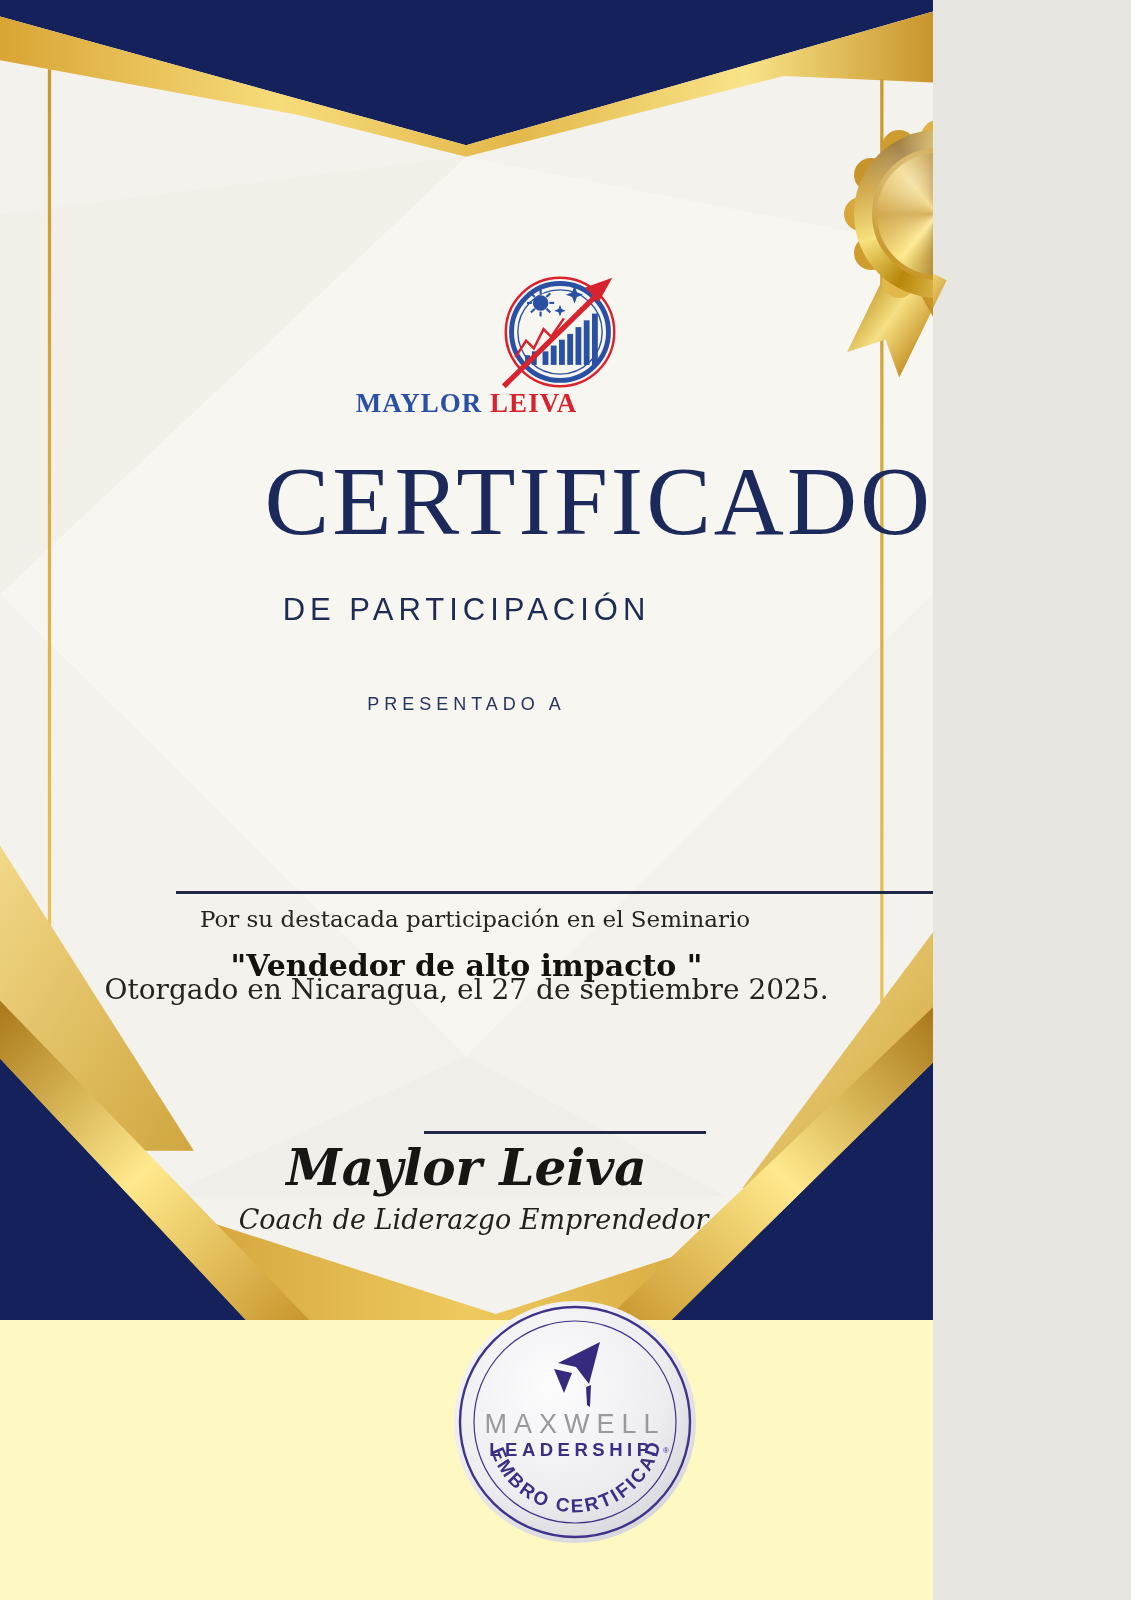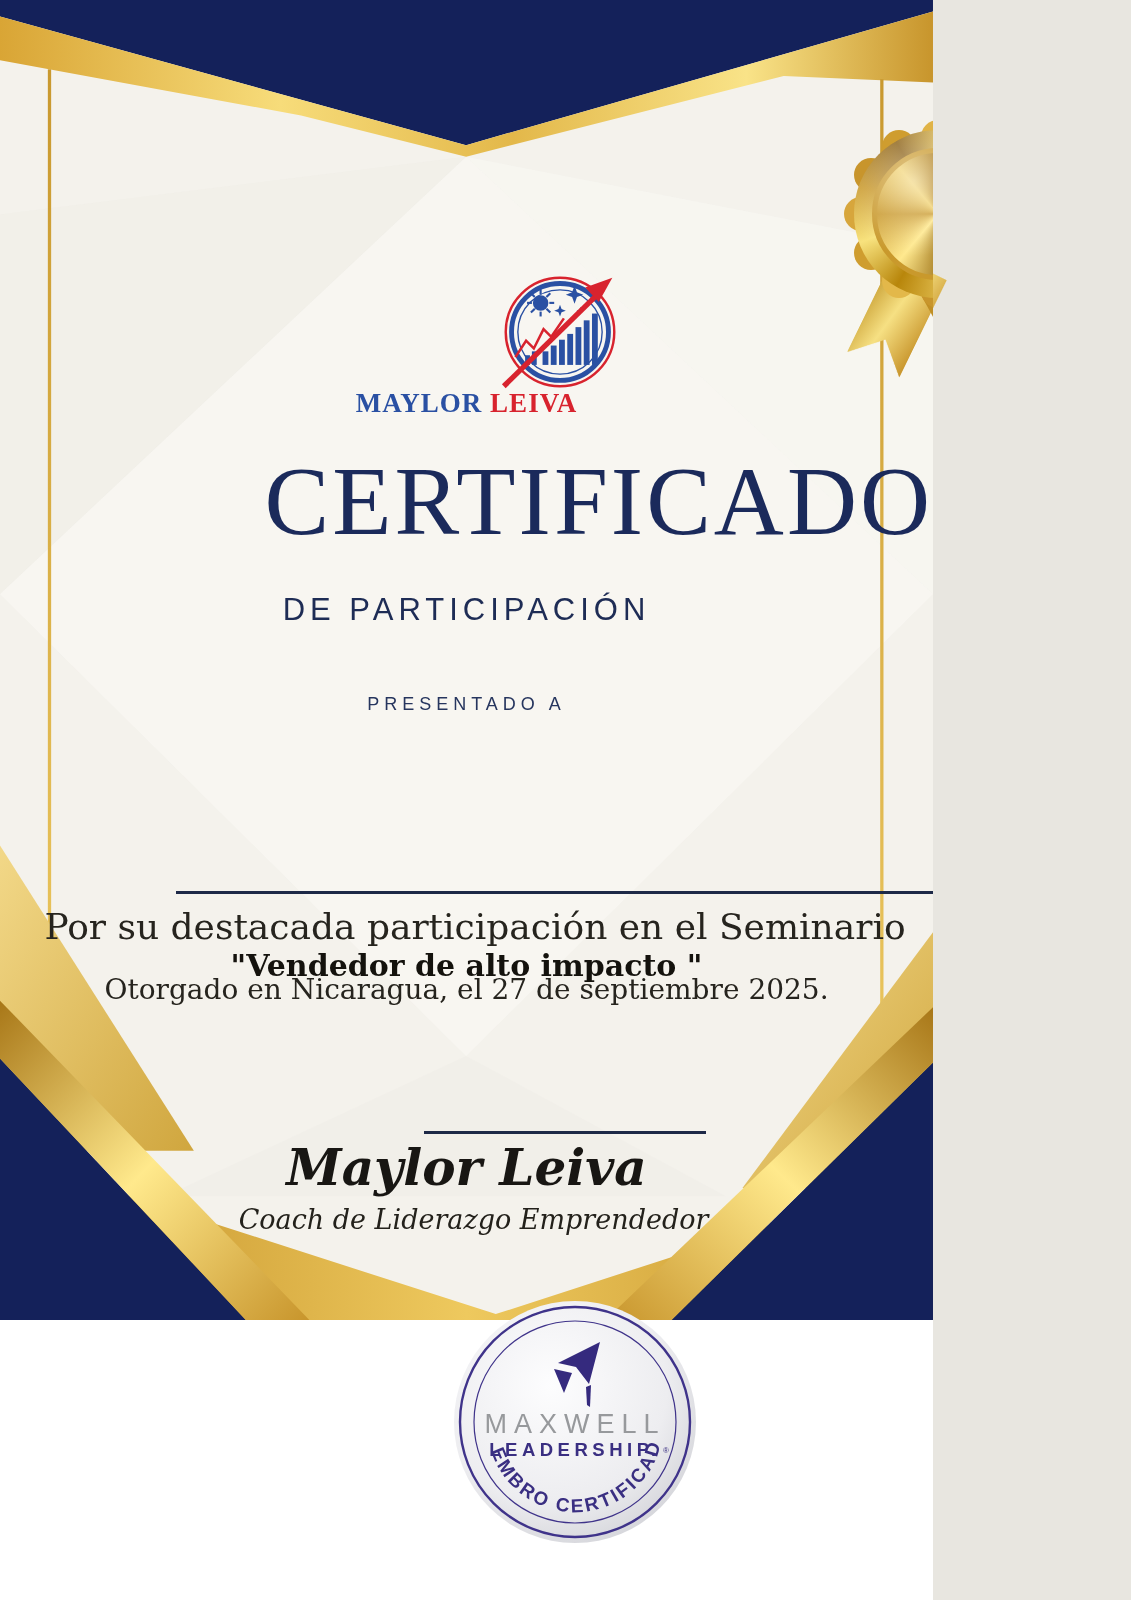--- a/index.html
+++ b/index.html
@@ -1,28 +1,28 @@
 <!DOCTYPE html>
 <html><head>
 <meta charset="utf-8">
 <style>
   html,body{margin:0;padding:0;background:#e8e6e0;}
   #page{position:relative;width:933px;height:1600px;overflow:hidden;
-        background:#ffffff;font-family:"Liberation Sans",sans-serif;}
+        background:#fef9c3;font-family:"Liberation Sans",sans-serif;}
   #bg{position:absolute;inset:0;}
   .abs{position:absolute;}
   .ctr{left:0;right:0;text-align:center;}
 
   
   .cert-title{top:446px;font-family:"Liberation Serif",serif;font-size:97px;
       font-weight:400;letter-spacing:3px;color:#1b2a5b;text-align:right;}
   .cert-subtitle{top:592px;font-size:31px;letter-spacing:5px;color:#1e2c55;font-weight:500;}
   .presented{top:694px;font-size:18px;letter-spacing:5px;color:#26355e;font-weight:500;}
   .name-line{top:891px;left:176px;width:778px;height:3px;background:#1d2947;}
-  .body1{top:906px;font-family:"DejaVu Serif",serif;font-size:36px;color:#26241e;padding-left:17px;}
+  .body1{top:906px;font-family:"DejaVu Serif",serif;font-size:23px;color:#26241e;padding-left:17px;}
   .seminar{top:948px;font-family:"DejaVu Serif",serif;font-size:30px;font-weight:700;color:#14120d;}
   .dateline{top:973px;font-family:"DejaVu Serif",serif;font-size:28px;color:#26241e;}
   .sig-line{top:1131px;left:424px;width:282px;height:3px;background:#1d2947;}
   .sig-name{top:1138px;font-family:"DejaVu Serif",serif;font-style:italic;font-weight:700;
       font-size:50px;color:#181613;}
   .sig-role{top:1204px;font-family:"DejaVu Serif",serif;font-style:italic;
       font-size:27px;color:#23211b;padding-left:14px;}
 
   
   .logo-box{left:478px;top:268px;width:164px;height:126px;}

